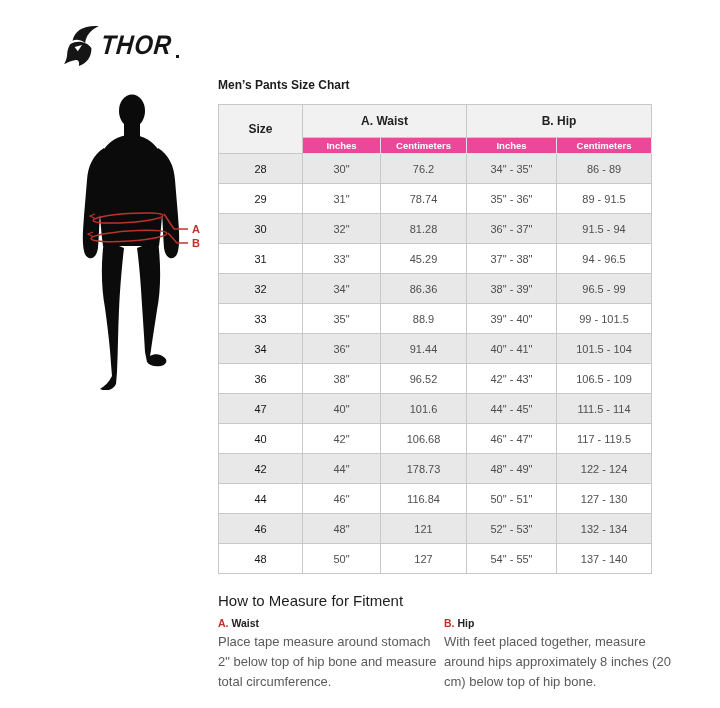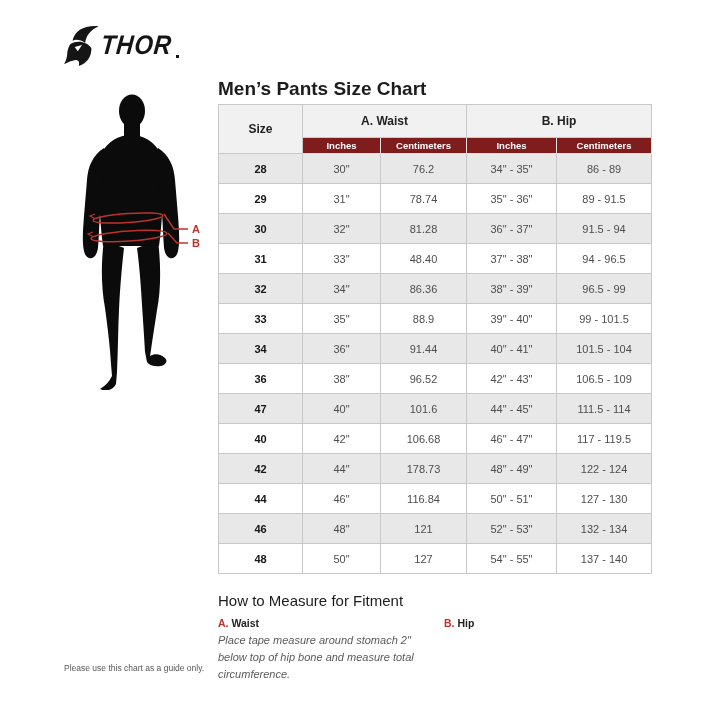--- a/index.html
+++ b/index.html
@@ -16,49 +16,49 @@
     font-size: 27px; font-weight: bold; font-style: italic; color: #151515;
     letter-spacing: 1px; transform: scaleX(0.88) skewX(-6deg); transform-origin: left center;
     margin-left: 1px; line-height: 1;
   }
   .logo-dot { width: 3px; height: 3px; background: #151515; align-self: flex-end; margin: 0 0 8px -6px; }
 
   
   .figure { position: absolute; left: 58px; top: 90px; width: 160px; height: 300px; }
 
   
-  .chart-title { position: absolute; left: 218px; top: 78px; font-size: 19px; font-weight: bold; color: #1c1c1c; }
+  .chart-title { position: absolute; left: 218px; top: 78px; font-size: 12px; font-weight: bold; color: #1c1c1c; }
 
   table.size-table {
     position: absolute; left: 218px; top: 104px; width: 433px;
     border-collapse: collapse; table-layout: fixed;
     border: 1px solid #1d4ed8;
   }
   .size-table th, .size-table td {
     border: 1px solid #c8c8c8; text-align: center; vertical-align: middle; padding: 0;
   }
   .size-table th.size-head, .size-table th.group-head {
     background: #f1f1f1; font-size: 12px; font-weight: bold; color: #222; height: 33px;
   }
   .size-table tr.sub-head th {
-    background: #7f1d1d; color: #fff; font-size: 9.5px; font-weight: bold;
+    background: #ec4899; color: #fff; font-size: 9.5px; font-weight: bold;
     height: 16px; border-color: #e2e2e2;
   }
   .size-table td { height: 30px; font-size: 11px; color: #4e4e4e; background: #fff; }
   .size-table tr.shaded td { background: #e8e8e8; }
-  .size-table td.size-col { font-weight: bold; color: #161616; }
+  .size-table td.size-col { font-weight: normal; color: #161616; }
 
   
   .measure-heading { position: absolute; left: 218px; top: 592px; font-size: 15px; font-weight: normal; color: #1c1c1c; }
   .measure-item { position: absolute; top: 617px; }
   .measure-item.col-a { left: 218px; width: 222px; }
   .measure-item.col-b { left: 444px; width: 230px; }
   .measure-label { font-size: 10.5px; font-weight: bold; color: #222; margin-bottom: 3px; }
   .measure-label .red-key { color: #bb342c; }
-  .measure-text { font-size: 11px; line-height: 1.55; color: #5a5a5a; font-style: italic; }
+  .measure-text { font-size: 13px; line-height: 1.55; color: #5a5a5a; }
 
   
   .footnote { position: absolute; left: 64px; top: 662px; width: 260px; font-size: 8.5px; line-height: 1.45; color: #585858; }
 </style>
 </head>
 <body>
 
 <div class="logo">
   <svg class="logo-mark" viewBox="0 0 34 40" aria-hidden="true">
     <g fill="#151515">
@@ -136,21 +136,21 @@
       <tr class="shaded">
         <td class="size-col">30</td>
         <td>32"</td>
         <td>81.28</td>
         <td>36" - 37"</td>
         <td>91.5 - 94</td>
       </tr>
       <tr class="">
         <td class="size-col">31</td>
         <td>33"</td>
-        <td>48.40</td>
+        <td>45.29</td>
         <td>37" - 38"</td>
         <td>94 - 96.5</td>
       </tr>
       <tr class="shaded">
         <td class="size-col">32</td>
         <td>34"</td>
         <td>86.36</td>
         <td>38" - 39"</td>
         <td>96.5 - 99</td>
       </tr>
@@ -228,17 +228,17 @@
     <span>Waist</span>
   </div>
   <div class="measure-text">Place tape measure around stomach 2" below top of hip bone and measure total circumference.</div>
 </div>
 
 <div class="measure-item col-b">
   <div class="measure-label">
     <span class="red-key">B.</span>
     <span>Hip</span>
   </div>
+  <div class="measure-text">With feet placed together, measure around hips approximately 8 inches (20 cm) below top of hip bone.</div>
 </div>
 
 <div class="footnote">
-  <div>Please use this chart as a guide only.</div>
 </div>
 
 </body></html>

